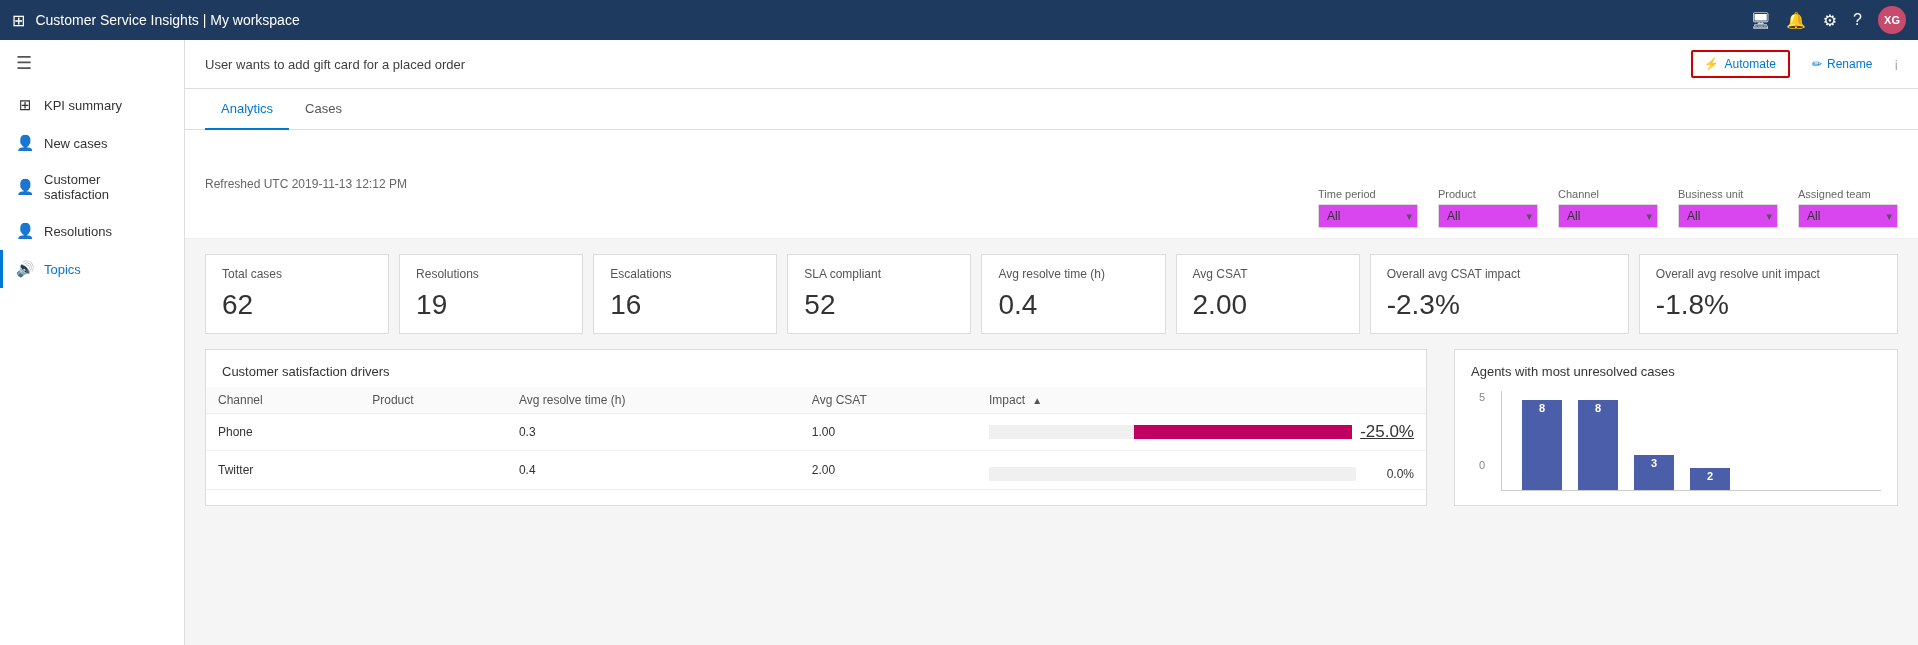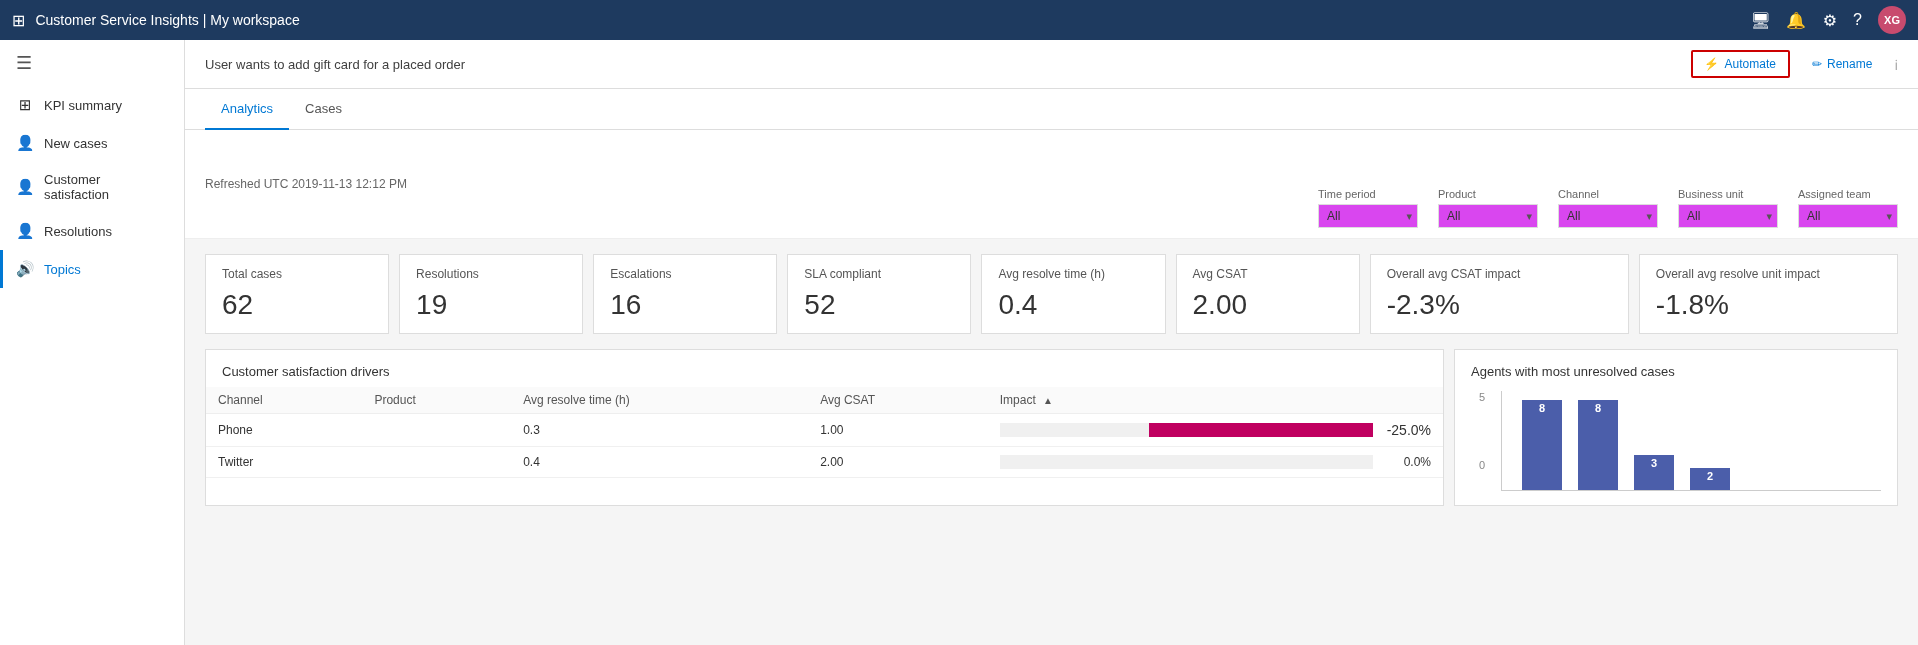--- a/index.html
+++ b/index.html
@@ -178,21 +178,21 @@
       flex: 1;
       min-width: 80px;
     }
     .kpi-card-label { font-size: 12px; color: #555; margin-bottom: 8px; }
     .kpi-card-value { font-size: 28px; color: #333; font-weight: 300; }
     .kpi-card.wide { flex: 1.5; }
 
     
     .bottom-section {
       display: flex;
-      gap: 10px;
+      gap: 27px;
       padding: 0 20px 15px 20px;
     }
 
     
     .drivers-card {
       background: #fff;
       border: 1px solid #ddd;
       flex: 1;
       padding: 0;
       overflow: hidden;
@@ -428,31 +428,31 @@
             <tr>
                   <td>Phone</td>
                   <td></td>
                   <td>0.3</td>
                   <td>1.00</td>
                   <td style="min-width: 200px;">
                     <div style="display: flex; align-items: center; gap: 8px;">
                       <div style="flex: 1 1 0%; height: 14px; background: rgb(240, 240, 240); position: relative;">
                         <div style="position: absolute; right: 0px; top: 0px; height: 100%; width: 60%; background: rgb(192, 0, 96);"></div>
                       </div>
-                      <span style="min-width: 50px; text-align: right; font-size: 14px;">-25.0%</span>
+                      <span style="min-width: 50px; text-align: right; font-size: 17px; text-decoration: underline;">-25.0%</span>
                     </div>
                   </td>
                 </tr>
                 <tr>
                   <td>Twitter</td>
                   <td></td>
                   <td>0.4</td>
                   <td>2.00</td>
                   <td style="min-width: 200px;">
-                    <div style="display: flex; align-items: center; gap: 8px;">
+                    <div style="display: flex; align-items: center; gap: 8px; margin-top: 8px;">
                       <div style="flex: 1 1 0%; height: 14px; background: rgb(240, 240, 240); position: relative;"></div>
                       <span style="min-width: 50px; text-align: right; font-size: 12px;">0.0%</span>
                     </div>
                   </td>
                 </tr>
               </tbody>
           </table>
         </div>
 
         <div class="agents-card">

